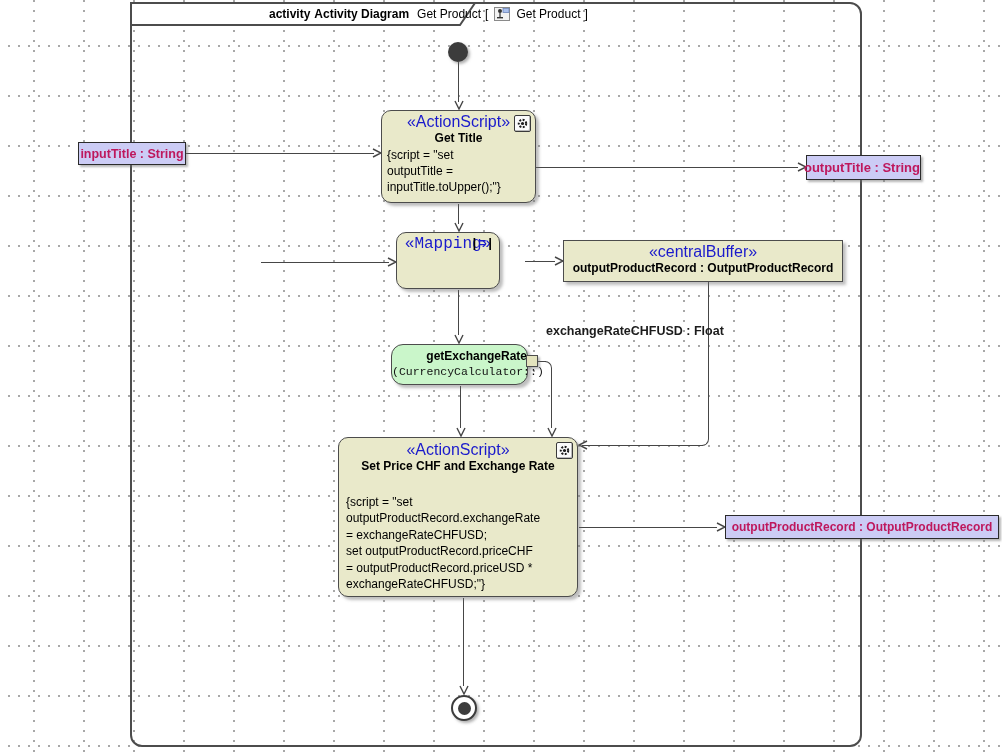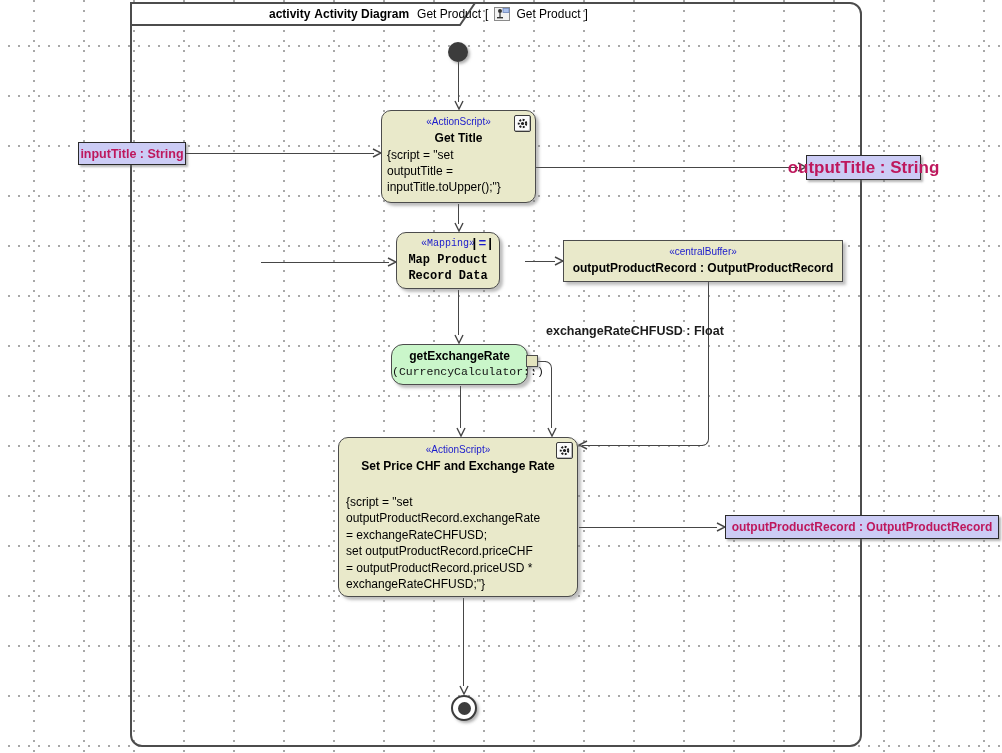--- a/index.html
+++ b/index.html
@@ -31,21 +31,21 @@
   .ah { position:absolute; width:10px; height:10px; }
   .ah svg { display:block; }
   .rot90  { transform:rotate(90deg); }
   .rot180 { transform:rotate(180deg); }
 
   .node {
     position:absolute; border:1.5px solid #4c4c4c; border-radius:10px;
     background:#e9e9ca; box-shadow:3px 3px 3px rgba(110,110,110,0.45);
     font-size:12px; color:#000; text-align:center;
   }
-  .stereo { color:#1a1acc; font-size:10px; line-height:16px; padding-top:3px; }
+  .stereo { color:#1a1acc; font-size:16px; line-height:16px; padding-top:3px; }
   .node-name { font-weight:bold; font-size:12px; line-height:16px; white-space:pre-line; }
   .script { text-align:left; font-size:12px; line-height:15.8px; padding:2px 5px 0 5px; white-space:pre-line; }
   .badge {
     position:absolute; top:4px; right:4px; width:17px; height:17px;
     border:1px solid #3a3a3a; background:#fbfbfb; border-radius:2px;
     display:flex; align-items:center; justify-content:center;
     box-shadow:inset -1px -1px 0 #bbb;
   }
   .map-icon { position:absolute; top:3px; right:5px; font-size:13px; font-weight:bold; color:#000; line-height:15px; }
   .map-icon .eq { color:#1a1acc; }
@@ -211,32 +211,30 @@
     <div class="badge">
       <svg viewBox="0 0 14 14" width="13" height="13">
         <circle cx="7" cy="7" r="4" fill="none" stroke="#1a1a1a" stroke-width="2.2" stroke-dasharray="2.1 1.6"></circle>
         <circle cx="7" cy="7" r="1.7" fill="#1a1a1a"></circle>
       </svg>
     </div>
   </div>
 
   <div class="node" style="left:396px; top:232px; width:104px; height:57px;font-family:Liberation Mono, monospace;">
     <div class="stereo">«Mapping»</div>
-    <div class="node-name">Map Product
-Record Data</div>
     <div class="map-icon">|<span class="eq">=</span>|</div>
   </div>
 
   <div class="buffer" style="left:563px; top:240px; width:280px; height:42px;">
     <div class="stereo" style="">«centralBuffer»</div>
     <div class="node-name">outputProductRecord : OutputProductRecord</div>
   </div>
 
   <div class="green-node" style="left:391px; top:344px; width:137px; height:41px;">
-    <div class="node-name" style="padding-top:3px;">getExchangeRate</div>
+    <div class="node-name" style="padding-top:3px;text-align:right;">getExchangeRate</div>
     <div class="qualifier">(CurrencyCalculator::)</div>
   </div>
   <div class="pin" style="left:526px; top:355px;"></div>
   <div class="flow-label" style="left:546px; top:324px;font-weight:bold;">exchangeRateCHFUSD : Float</div>
 
   <div class="node" style="left:338px; top:437px; width:240px; height:160px;">
     <div class="stereo" style="padding-top:4px;">«ActionScript»</div>
     <div class="node-name">Set Price CHF and Exchange Rate</div>
     <div class="script" style="margin-top:20px; line-height:16.4px; padding:0 7px;">{script = "set
 outputProductRecord.exchangeRate
@@ -253,21 +251,21 @@
   </div>
 
   <div class="final-node" style="left:451px; top:695px;">
     <div class="dot"></div>
   </div>
 
   <div class="objbox" style="left:78px; top:142px; width:108px; height:23px; font-size:12.5px;">
     <span>inputTitle : String</span>
   </div>
 
-  <div class="objbox" style="left:806px; top:155px; width:115px; height:25px; font-size:17px;">
+  <div class="objbox" style="left:806px; top:155px; width:115px; height:25px; font-size:13px;justify-content:flex-end;">
     <span>outputTitle : String</span>
   </div>
 
 
   <div class="objbox" style="left:725px; top:515px; width:274px; height:24px; font-size:12px;">
     <span>outputProductRecord : OutputProductRecord</span>
   </div>
 
 </div>
 

